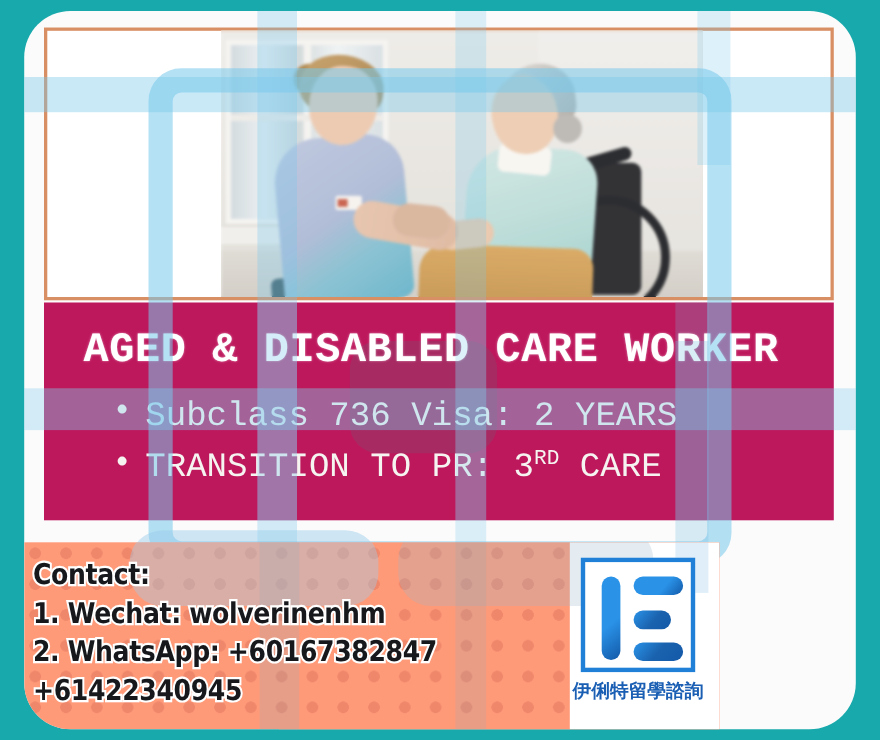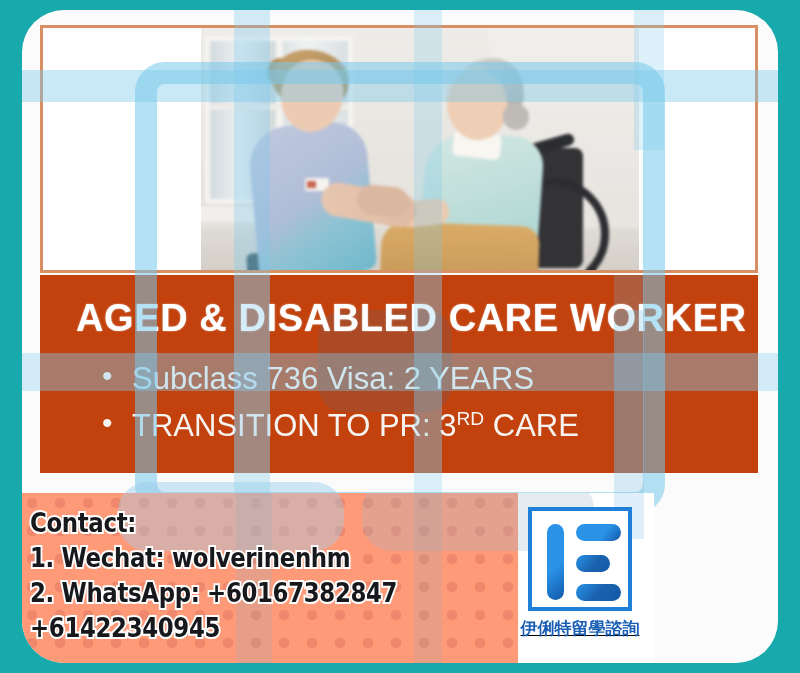--- a/index.html
+++ b/index.html
@@ -244,21 +244,22 @@
     position: absolute;
     left: 592px; top: 300px; width: 30px; height: 240px;
     background: rgba(120, 190, 225, 0.28);
   }
 
   
   .band {
     position: absolute;
     left: 18px; top: 265px;
     width: 718px; height: 198px;
-    background: #c2410c;
+    background: #be185d;
+    font-family: Liberation Mono, monospace;
   }
   .band-overlay {
     position: absolute; inset: 0; pointer-events: none;
   }
   .bo-1 { position:absolute; left:194px; top:0; width:36px; height:198px; background:rgba(160,205,230,0.30); }
   .bo-2 { position:absolute; left:374px; top:0; width:28px; height:198px; background:rgba(160,205,230,0.24); }
   .bo-3 { position:absolute; left:278px; top:35px; width:134px; height:102px; background:rgba(90,110,125,0.22); border-radius:26px; }
   .bo-4 { position:absolute; left:574px; top:0; width:30px; height:198px; background:rgba(120,175,210,0.26); }
   .bo-5 { position:absolute; left:0; top:78px; width:718px; height:38px; background:rgba(160,205,230,0.18); }
 
@@ -350,21 +351,20 @@
     paint-order: stroke fill;
     -webkit-text-stroke: 4px #ffffff;
   }
 
   
   .logo {
     position: absolute;
     right: 12px; bottom: 8px;
     width: 124px; height: 148px;
     z-index: 6;
-    text-decoration: underline;
   }
   .logo-mark {
     position: relative;
     width: 104px; height: 104px;
     margin: 0 auto;
     border: 4px solid #2080d8;
     background: #ffffff;
     box-sizing: border-box;
   }
   .lm-i {

